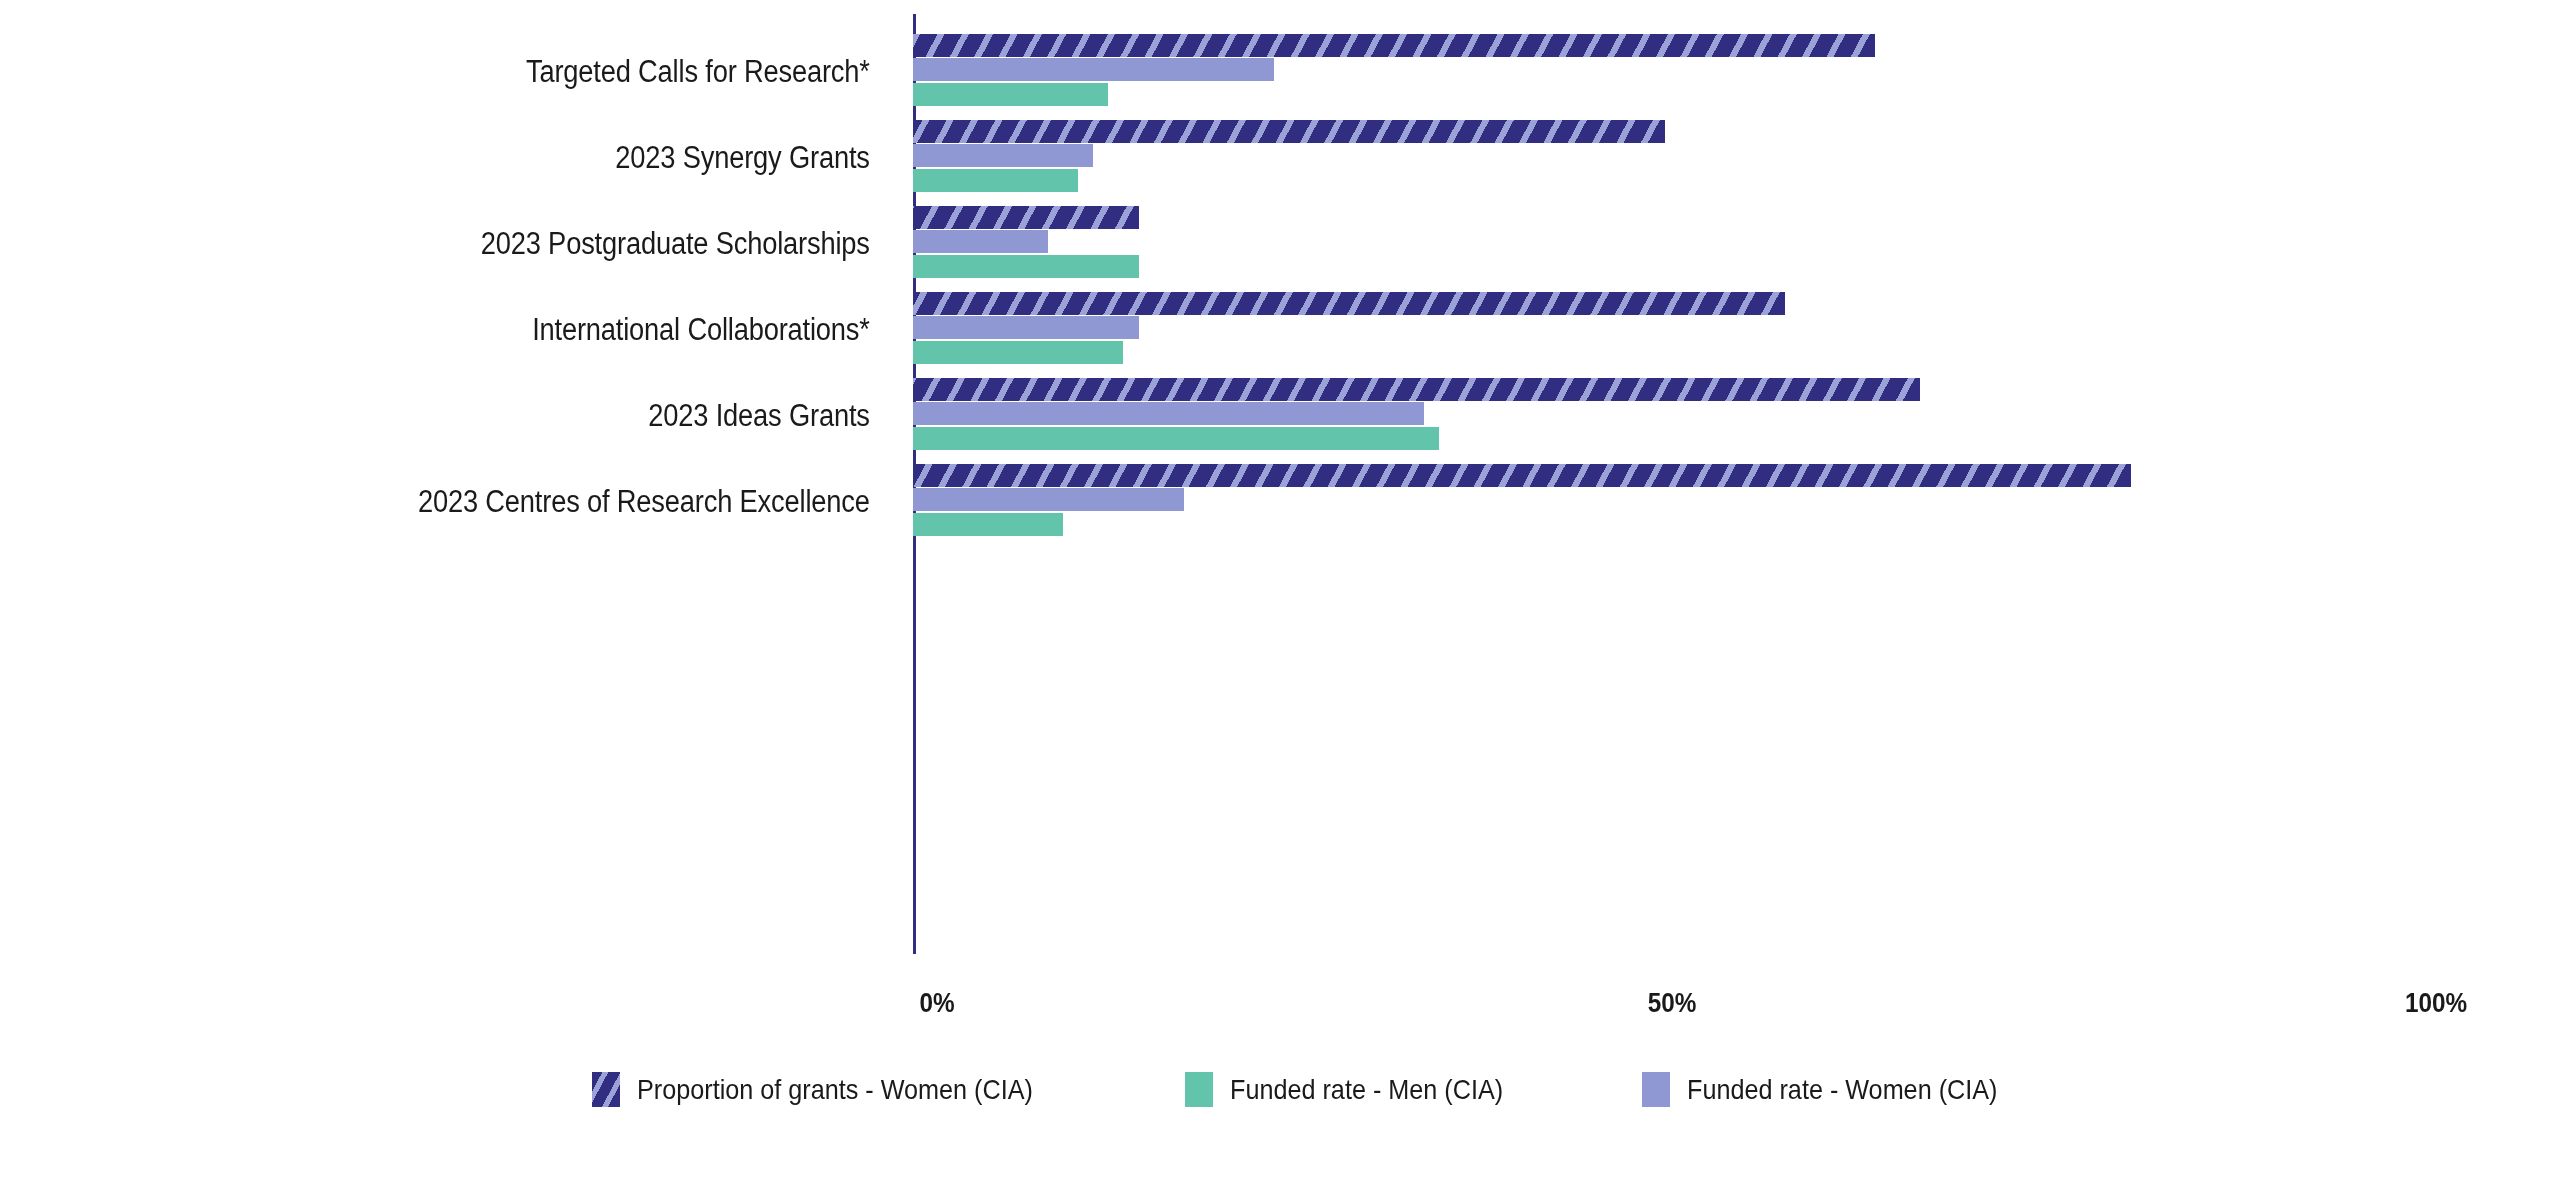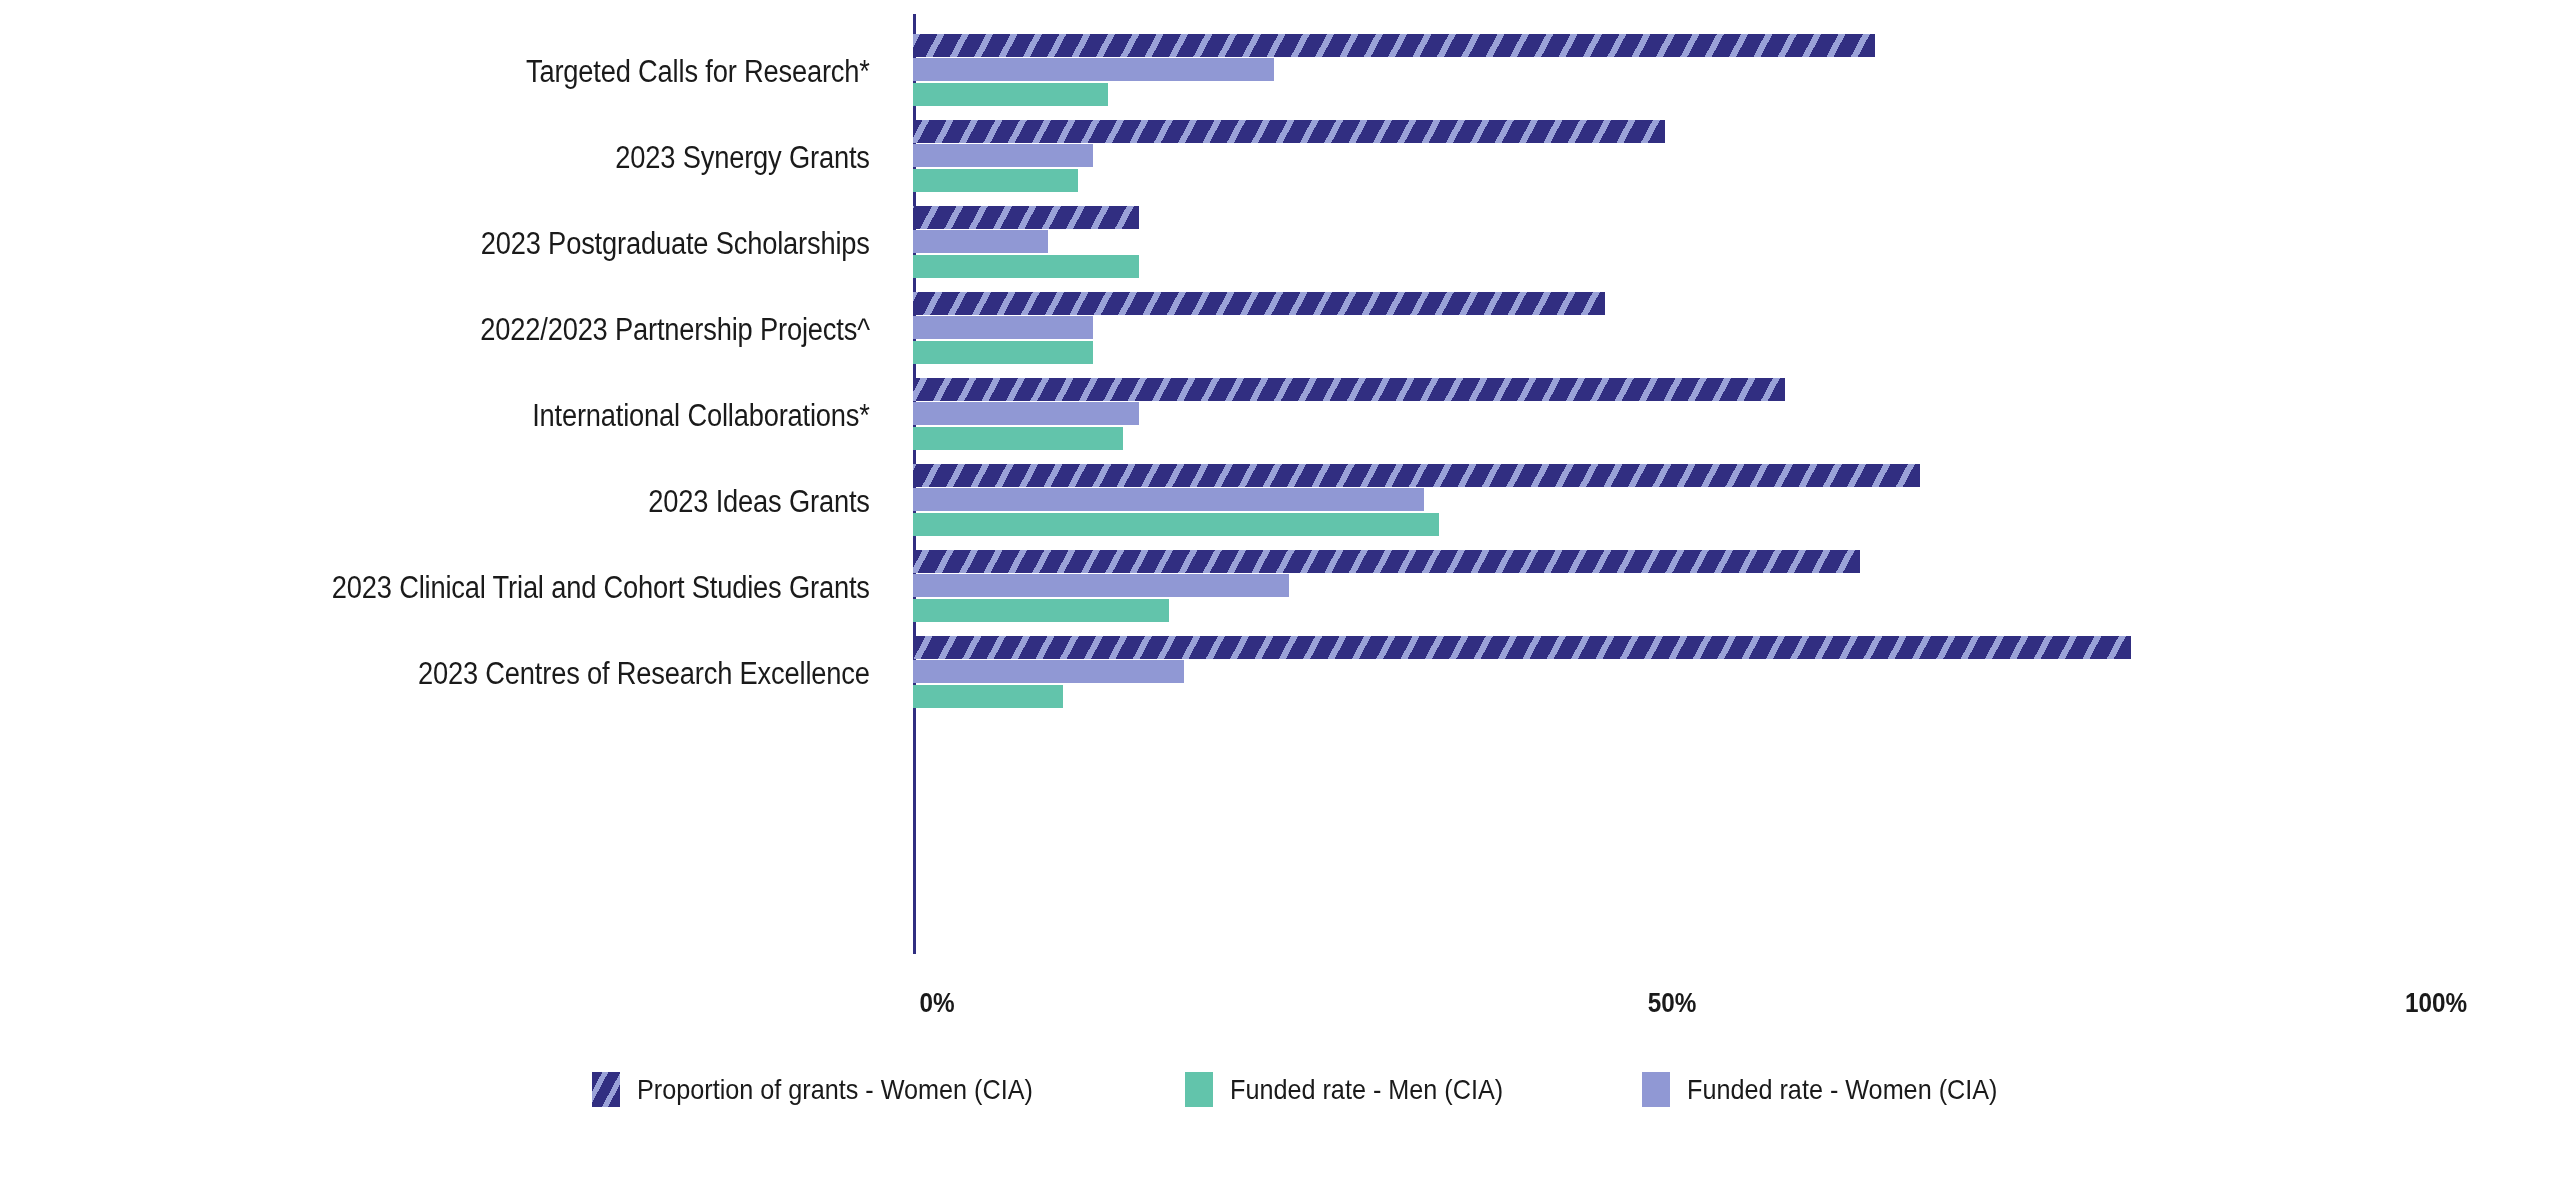--- a/index.html
+++ b/index.html
@@ -186,49 +186,33 @@
         </div>
         <div class="row">
           <div class="row-label">2023 Postgraduate Scholarships</div>
           <div class="row-bars">
             <div class="bar b1 hatched" style="left: 23px; width: 226px;"></div>
             <div class="bar b2 solid-purple" style="left: 23px; width: 135px;"></div>
             <div class="bar b3 solid-teal" style="left: 23px; width: 226px;"></div>
           </div>
         </div>
         <div class="row">
-          <div class="row-label">2022/2023 Partnership Projects^</div>
-          <div class="row-bars">
-            <div class="bar b1 hatched" style="left: 23px; width: 692px;"></div>
-            <div class="bar b2 solid-purple" style="left: 23px; width: 180px;"></div>
-            <div class="bar b3 solid-teal" style="left: 23px; width: 180px;"></div>
-          </div>
-        </div>
-        <div class="row">
           <div class="row-label">International Collaborations*</div>
           <div class="row-bars">
             <div class="bar b1 hatched" style="left: 23px; width: 872px;"></div>
             <div class="bar b2 solid-purple" style="left: 23px; width: 226px;"></div>
             <div class="bar b3 solid-teal" style="left: 23px; width: 210px;"></div>
           </div>
         </div>
         <div class="row">
           <div class="row-label">2023 Ideas Grants</div>
           <div class="row-bars">
             <div class="bar b1 hatched" style="left: 23px; width: 1007px;"></div>
             <div class="bar b2 solid-purple" style="left: 23px; width: 511px;"></div>
             <div class="bar b3 solid-teal" style="left: 23px; width: 526px;"></div>
-          </div>
-        </div>
-        <div class="row">
-          <div class="row-label">2023 Clinical Trial and Cohort Studies Grants</div>
-          <div class="row-bars">
-            <div class="bar b1 hatched" style="left: 23px; width: 947px;"></div>
-            <div class="bar b2 solid-purple" style="left: 23px; width: 376px;"></div>
-            <div class="bar b3 solid-teal" style="left: 23px; width: 256px;"></div>
           </div>
         </div>
         <div class="row">
           <div class="row-label">2023 Centres of Research Excellence</div>
           <div class="row-bars">
             <div class="bar b1 hatched" style="left: 23px; width: 1218px;"></div>
             <div class="bar b2 solid-purple" style="left: 23px; width: 271px;"></div>
             <div class="bar b3 solid-teal" style="left: 23px; width: 150px;"></div>
           </div>
         </div>

